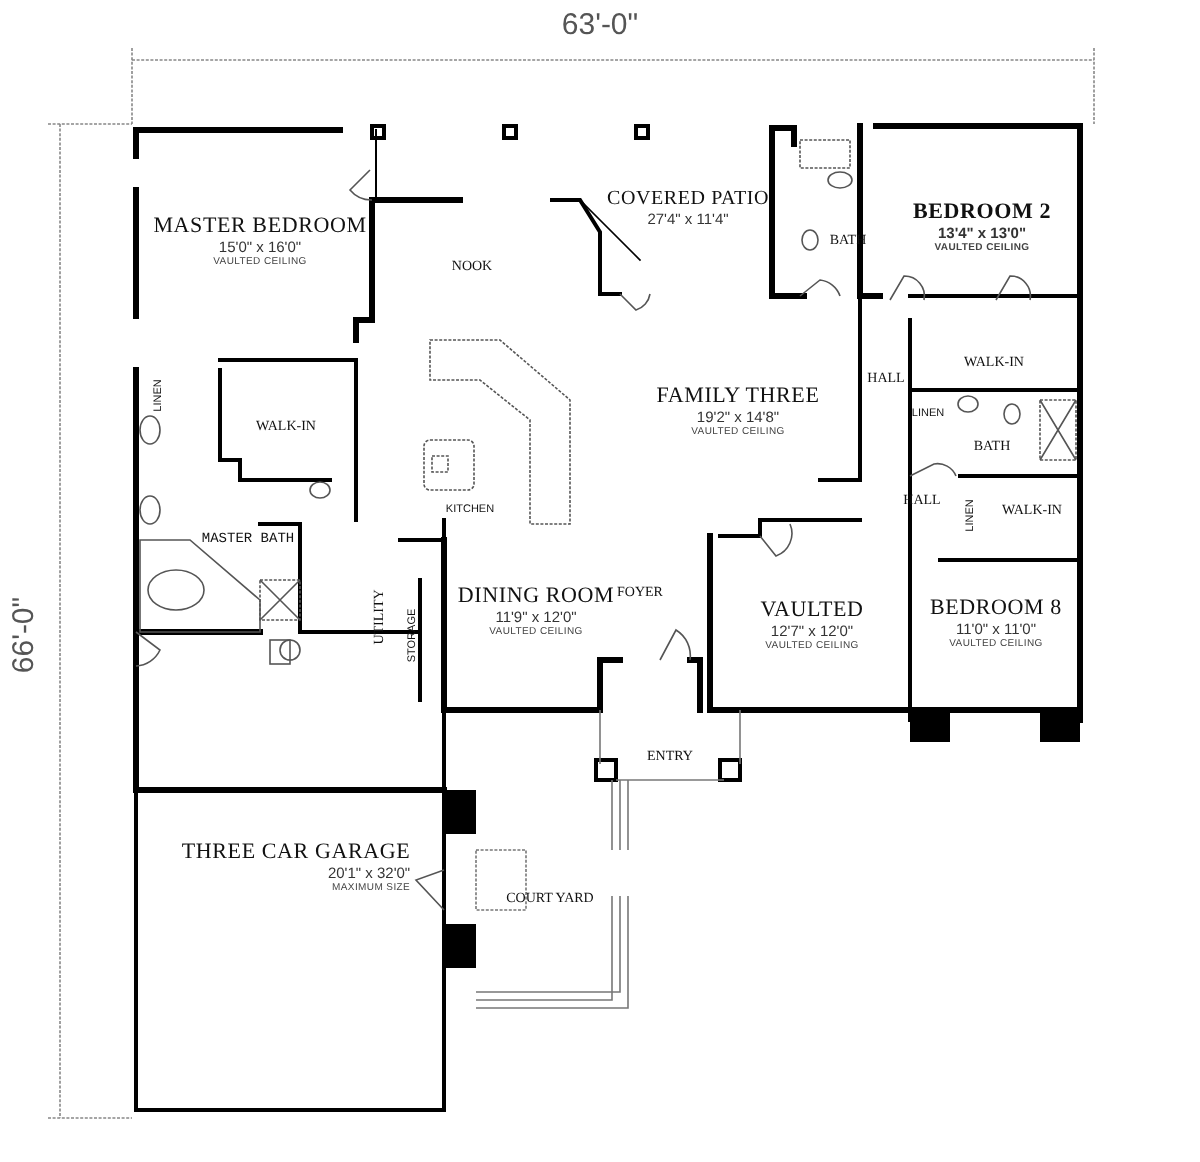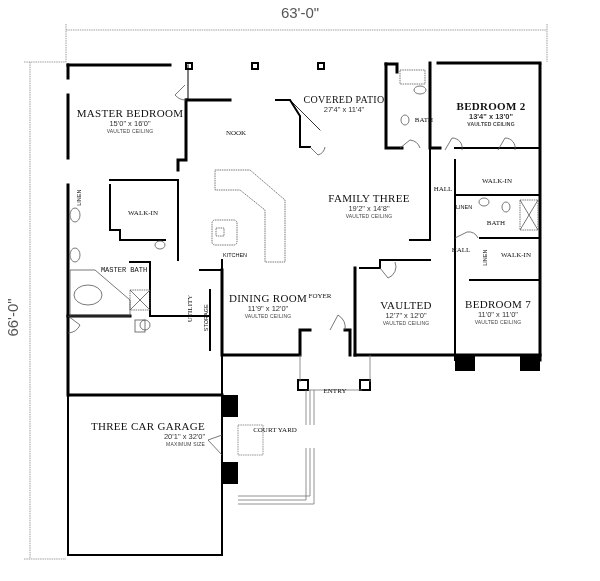--- a/index.html
+++ b/index.html
@@ -166,36 +166,36 @@
   <div class="rc">VAULTED CEILING</div>
 </div>
 
 <div class="lbl" style="left:406px;top:300px;">
   <div class="rn">VAULTED</div>
   <div class="rs">12'7" x 12'0"</div>
   <div class="rc">VAULTED CEILING</div>
 </div>
 
 <div class="lbl" style="left:498px;top:299px;">
-  <div class="rn">BEDROOM 7</div>
+  <div class="rn">BEDROOM 8</div>
   <div class="rs">11'0" x 11'0"</div>
   <div class="rc">VAULTED CEILING</div>
 </div>
 
 <div class="lbl" style="left:148px;top:421px;text-align:right;">
   <div class="rn">THREE CAR GARAGE</div>
   <div class="rs">20'1" x 32'0"</div>
   <div class="rc">MAXIMUM SIZE</div>
 </div>
 
 <div class="lbl sm" style="left:236px;top:130px;">NOOK</div>
 <div class="lbl xs" style="left:235px;top:253px;">KITCHEN</div>
 <div class="lbl sm" style="left:320px;top:293px;">FOYER</div>
-<div class="lbl sm" style="left:335px;top:388px;">ENTRY</div>
-<div class="lbl sm" style="left:275px;top:427px;">COURT YARD</div>
+<div class="lbl sm" style="left:335px;top:375px;">ENTRY</div>
+<div class="lbl sm" style="left:275px;top:446px;">COURT YARD</div>
 <div class="lbl sm" style="left:124px;top:267px;font-family:Liberation Mono, monospace;">MASTER BATH</div>
 <div class="lbl sm" style="left:143px;top:210px;">WALK-IN</div>
 <div class="lbl sm vert" style="left:190px;top:305px;">UTILITY</div>
 <div class="lbl xs vert" style="left:207px;top:315px;">STORAGE</div>
 <div class="lbl xs vert" style="left:80px;top:195px;">LINEN</div>
 <div class="lbl sm" style="left:424px;top:117px;">BATH</div>
 <div class="lbl sm" style="left:443px;top:186px;">HALL</div>
 <div class="lbl sm" style="left:461px;top:247px;">HALL</div>
 <div class="lbl sm" style="left:497px;top:178px;">WALK-IN</div>
 <div class="lbl sm" style="left:516px;top:252px;">WALK-IN</div>

